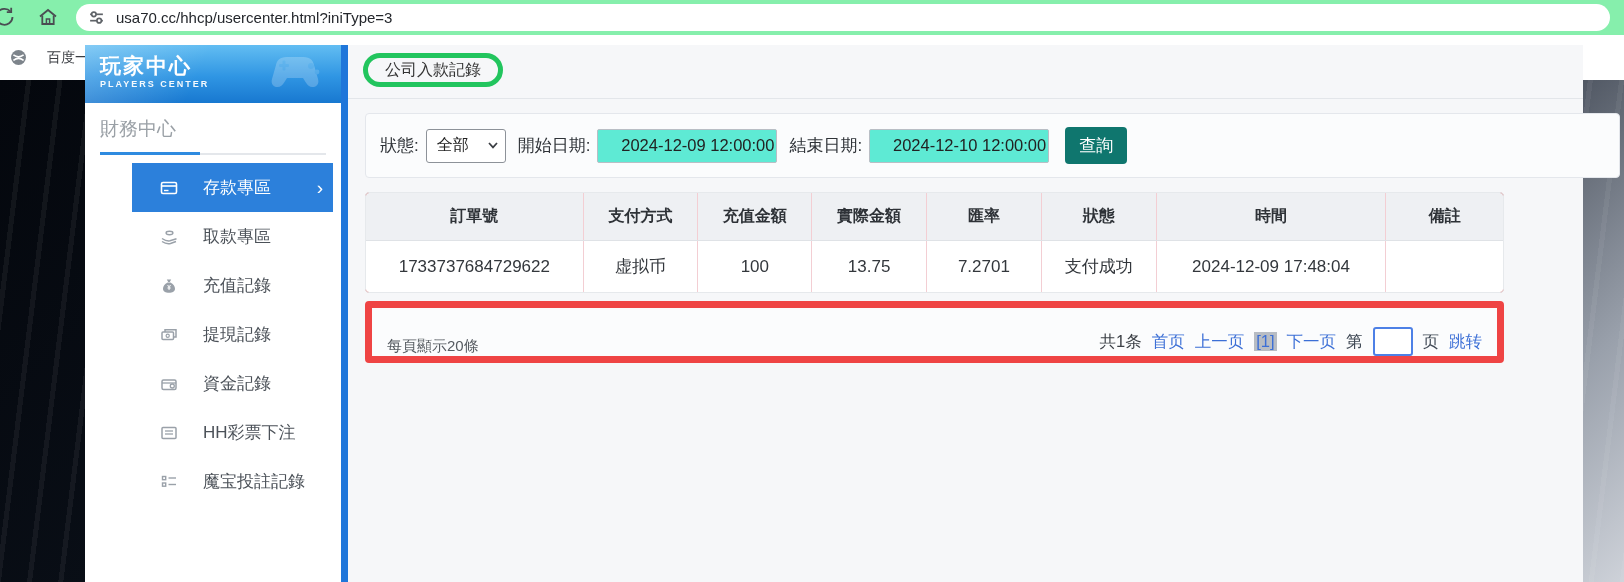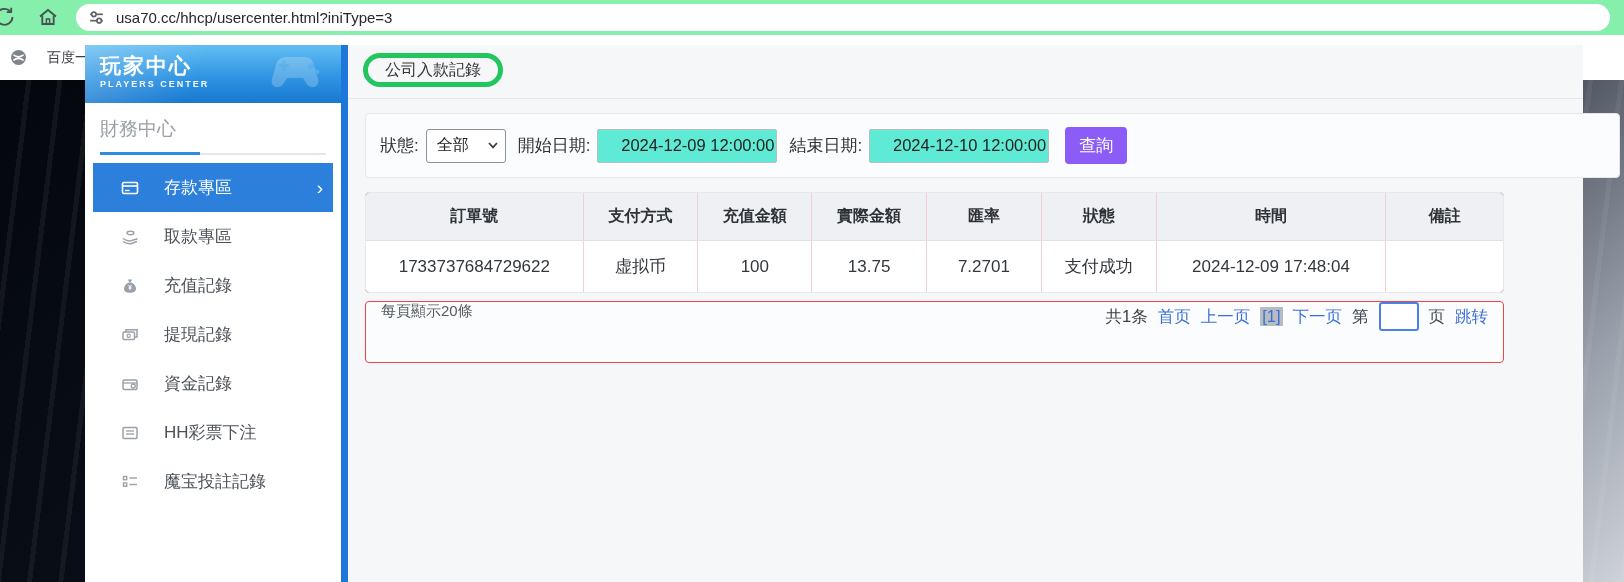--- a/index.html
+++ b/index.html
@@ -45,21 +45,21 @@
     background:linear-gradient(115deg,rgba(255,255,255,.22) 0%,rgba(255,255,255,0) 45%);}
   .side-title{font-size:21px;color:#fff;font-weight:bold;letter-spacing:2px;line-height:26px;}
   .side-sub{font-size:9px;color:rgba(255,255,255,.95);letter-spacing:2px;font-weight:bold;}
   .gamepad{position:absolute;right:8px;top:6px;opacity:.22;}
 
   .side-section{padding:14px 15px 0 15px;}
   .section-title{font-size:19px;color:#9aa0a6;line-height:24px;}
   .section-divider{margin-top:12px;height:2px;background:#e4e7eb;position:relative;}
   .section-divider-accent{position:absolute;left:0;top:-1px;height:3px;width:100px;background:#2f8be0;}
 
-  .menu{margin-top:8px;}
+  .menu{margin-top:8px;padding-left:39px;}
   .menu-item{height:49px;margin:0 8px;display:flex;align-items:center;gap:24px;
     padding:0 10px 0 27px;font-size:17px;color:#4b5158;cursor:pointer;box-sizing:border-box;}
   .menu-item .mi-icon{width:20px;height:20px;flex:0 0 auto;color:#9aa1a9;}
   .menu-item.active{background:#2c80db;color:#fff;}
   .menu-item.active .mi-icon{color:#fff;}
   .mi-label{flex:1;}
   .mi-chevron{color:#fff;font-size:19px;line-height:1;}
 
   
   .blue-strip{position:absolute;left:341px;top:45px;width:7px;bottom:0;background:#1f76da;}
@@ -74,36 +74,36 @@
   .filter-box{position:absolute;left:17px;top:68px;width:1255px;height:65px;background:#fbfcfd;
     border:1px solid #e4e7ec;border-radius:4px;box-sizing:border-box;
     display:flex;align-items:center;padding:0 14px;gap:7px;}
   .f-label{font-size:17px;color:#2f3338;white-space:nowrap;}
   .select{width:80px;height:34px;border:1px solid #8d9299;border-radius:3px;background:#fff;
     display:flex;align-items:center;justify-content:space-between;padding:0 7px 0 10px;
     font-size:16px;color:#222;cursor:pointer;box-sizing:border-box;}
   .date-input{width:180px;height:34px;border:1px solid #b9bec5;border-radius:2px;background:#5eead4;
     font-size:16.5px;color:#222;text-align:right;box-sizing:border-box;
     font-family:"Liberation Sans","DejaVu Sans",sans-serif;}
-  .search-btn{width:62px;height:37px;background:#8b5cf6;color:#fff;border:none;border-radius:4px;
+  .search-btn{width:62px;height:37px;background:#0f766e;color:#fff;border:none;border-radius:4px;
     font-size:17px;margin-left:9px;cursor:pointer;
     font-family:"Liberation Sans","DejaVu Sans",sans-serif;}
 
   .table-box{position:absolute;left:17px;top:147px;width:1139px;
     border:1px solid #e6e9ec;border-radius:4px;overflow:hidden;background:#b91c1c;box-sizing:border-box;}
   table.rec{width:100%;border-collapse:collapse;table-layout:fixed;}
   table.rec th{background:#eef0f3;height:45px;font-size:16px;color:#2e3237;font-weight:bold;
     border-left:1px solid #f3ced3;border-bottom:1px solid #dfe2e6;text-align:center;}
   table.rec td{background:#fff;height:49px;font-size:17px;color:#33373c;text-align:center;
     border-left:1px solid #f3ced3;}
   table.rec th:first-child,table.rec td:first-child{border-left:none;}
 
   .pagebar{position:absolute;left:17px;top:256px;width:1139px;height:62px;background:#fbfcfd;
-    border:1px solid #ef4444;border-radius:4px;box-sizing:border-box;
-    display:flex;align-items:flex-start;justify-content:space-between;padding:0 15px;}
+    border:7px solid #ef4444;border-radius:4px;box-sizing:border-box;
+    display:flex;align-items:flex-end;justify-content:space-between;padding:0 15px;}
   .pb-left{font-size:15px;color:#565b61;}
   .pb-right{display:flex;align-items:center;gap:10px;font-size:16.5px;}
   .pb-total{color:#3b3f45;}
   .plink{color:#3c6fd6;text-decoration:none;cursor:pointer;}
   .pcurrent{color:#3c6fd6;background:#b7bcc3;padding:0 2px;}
   .pb-jump-label{color:#3f4854;}
   .jump-input{width:32px;height:23px;border:2px solid #4d80e6;border-radius:3px;box-sizing:content-box;}
 </style>
 </head>
 <body>

